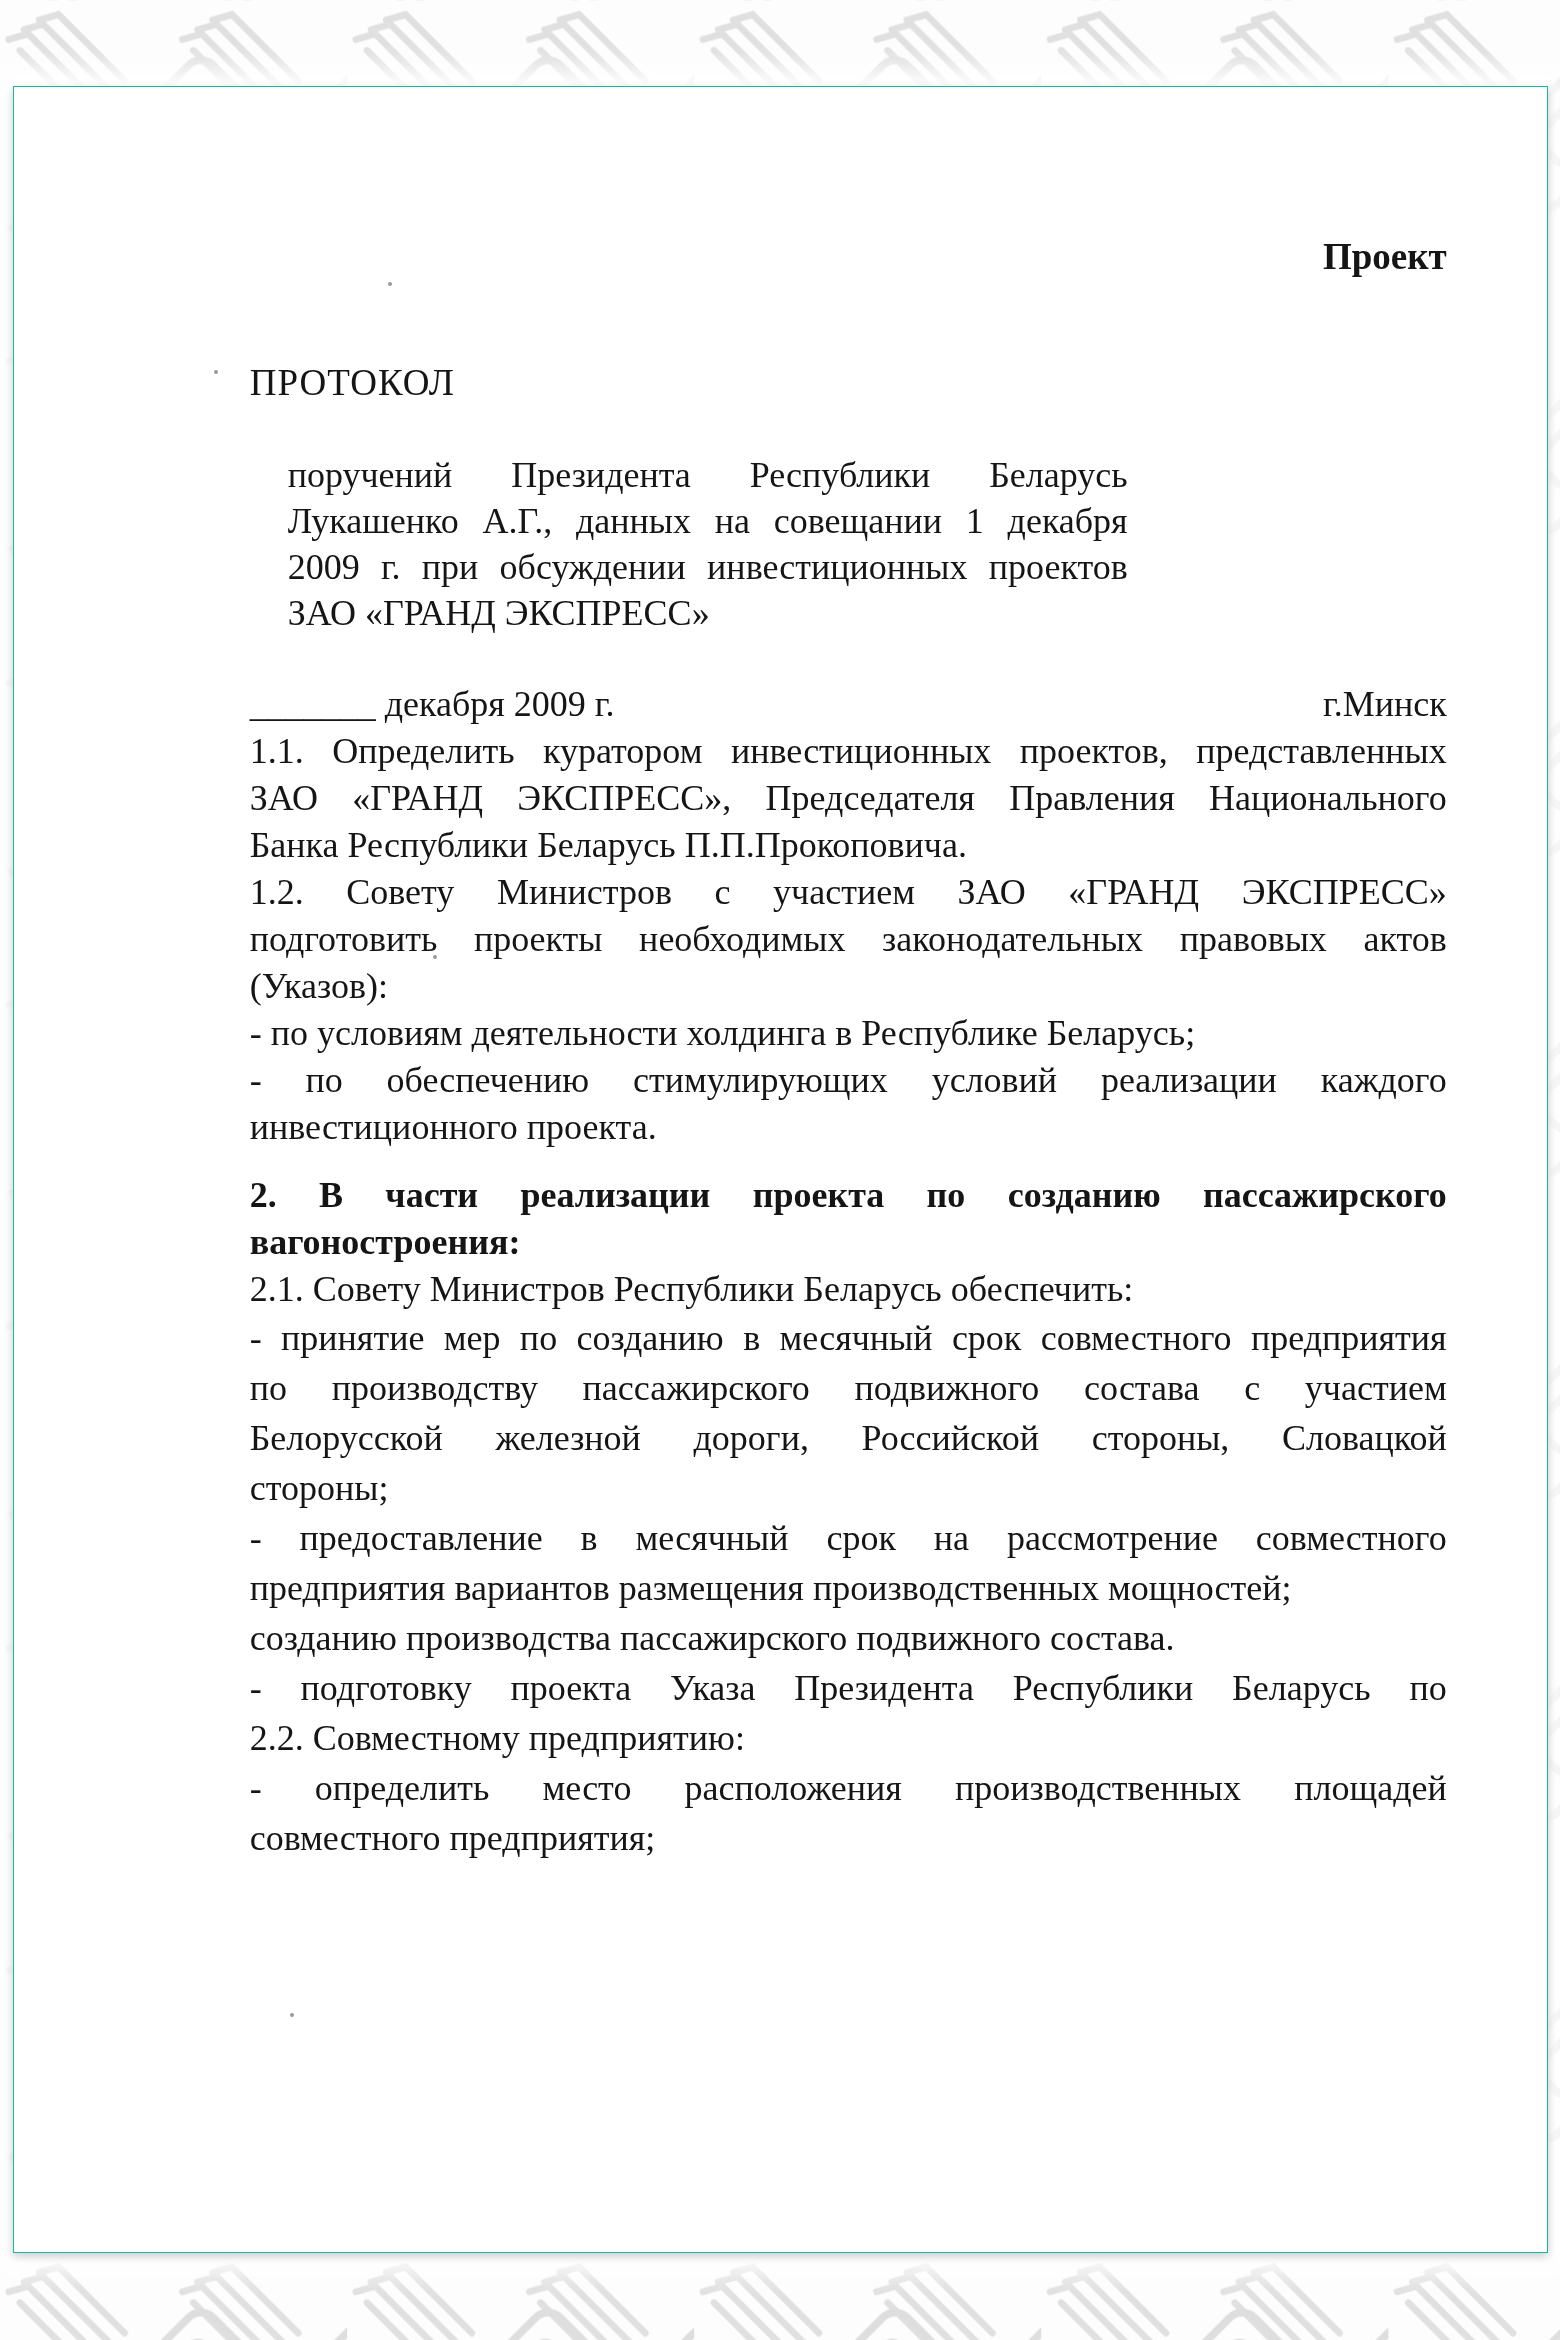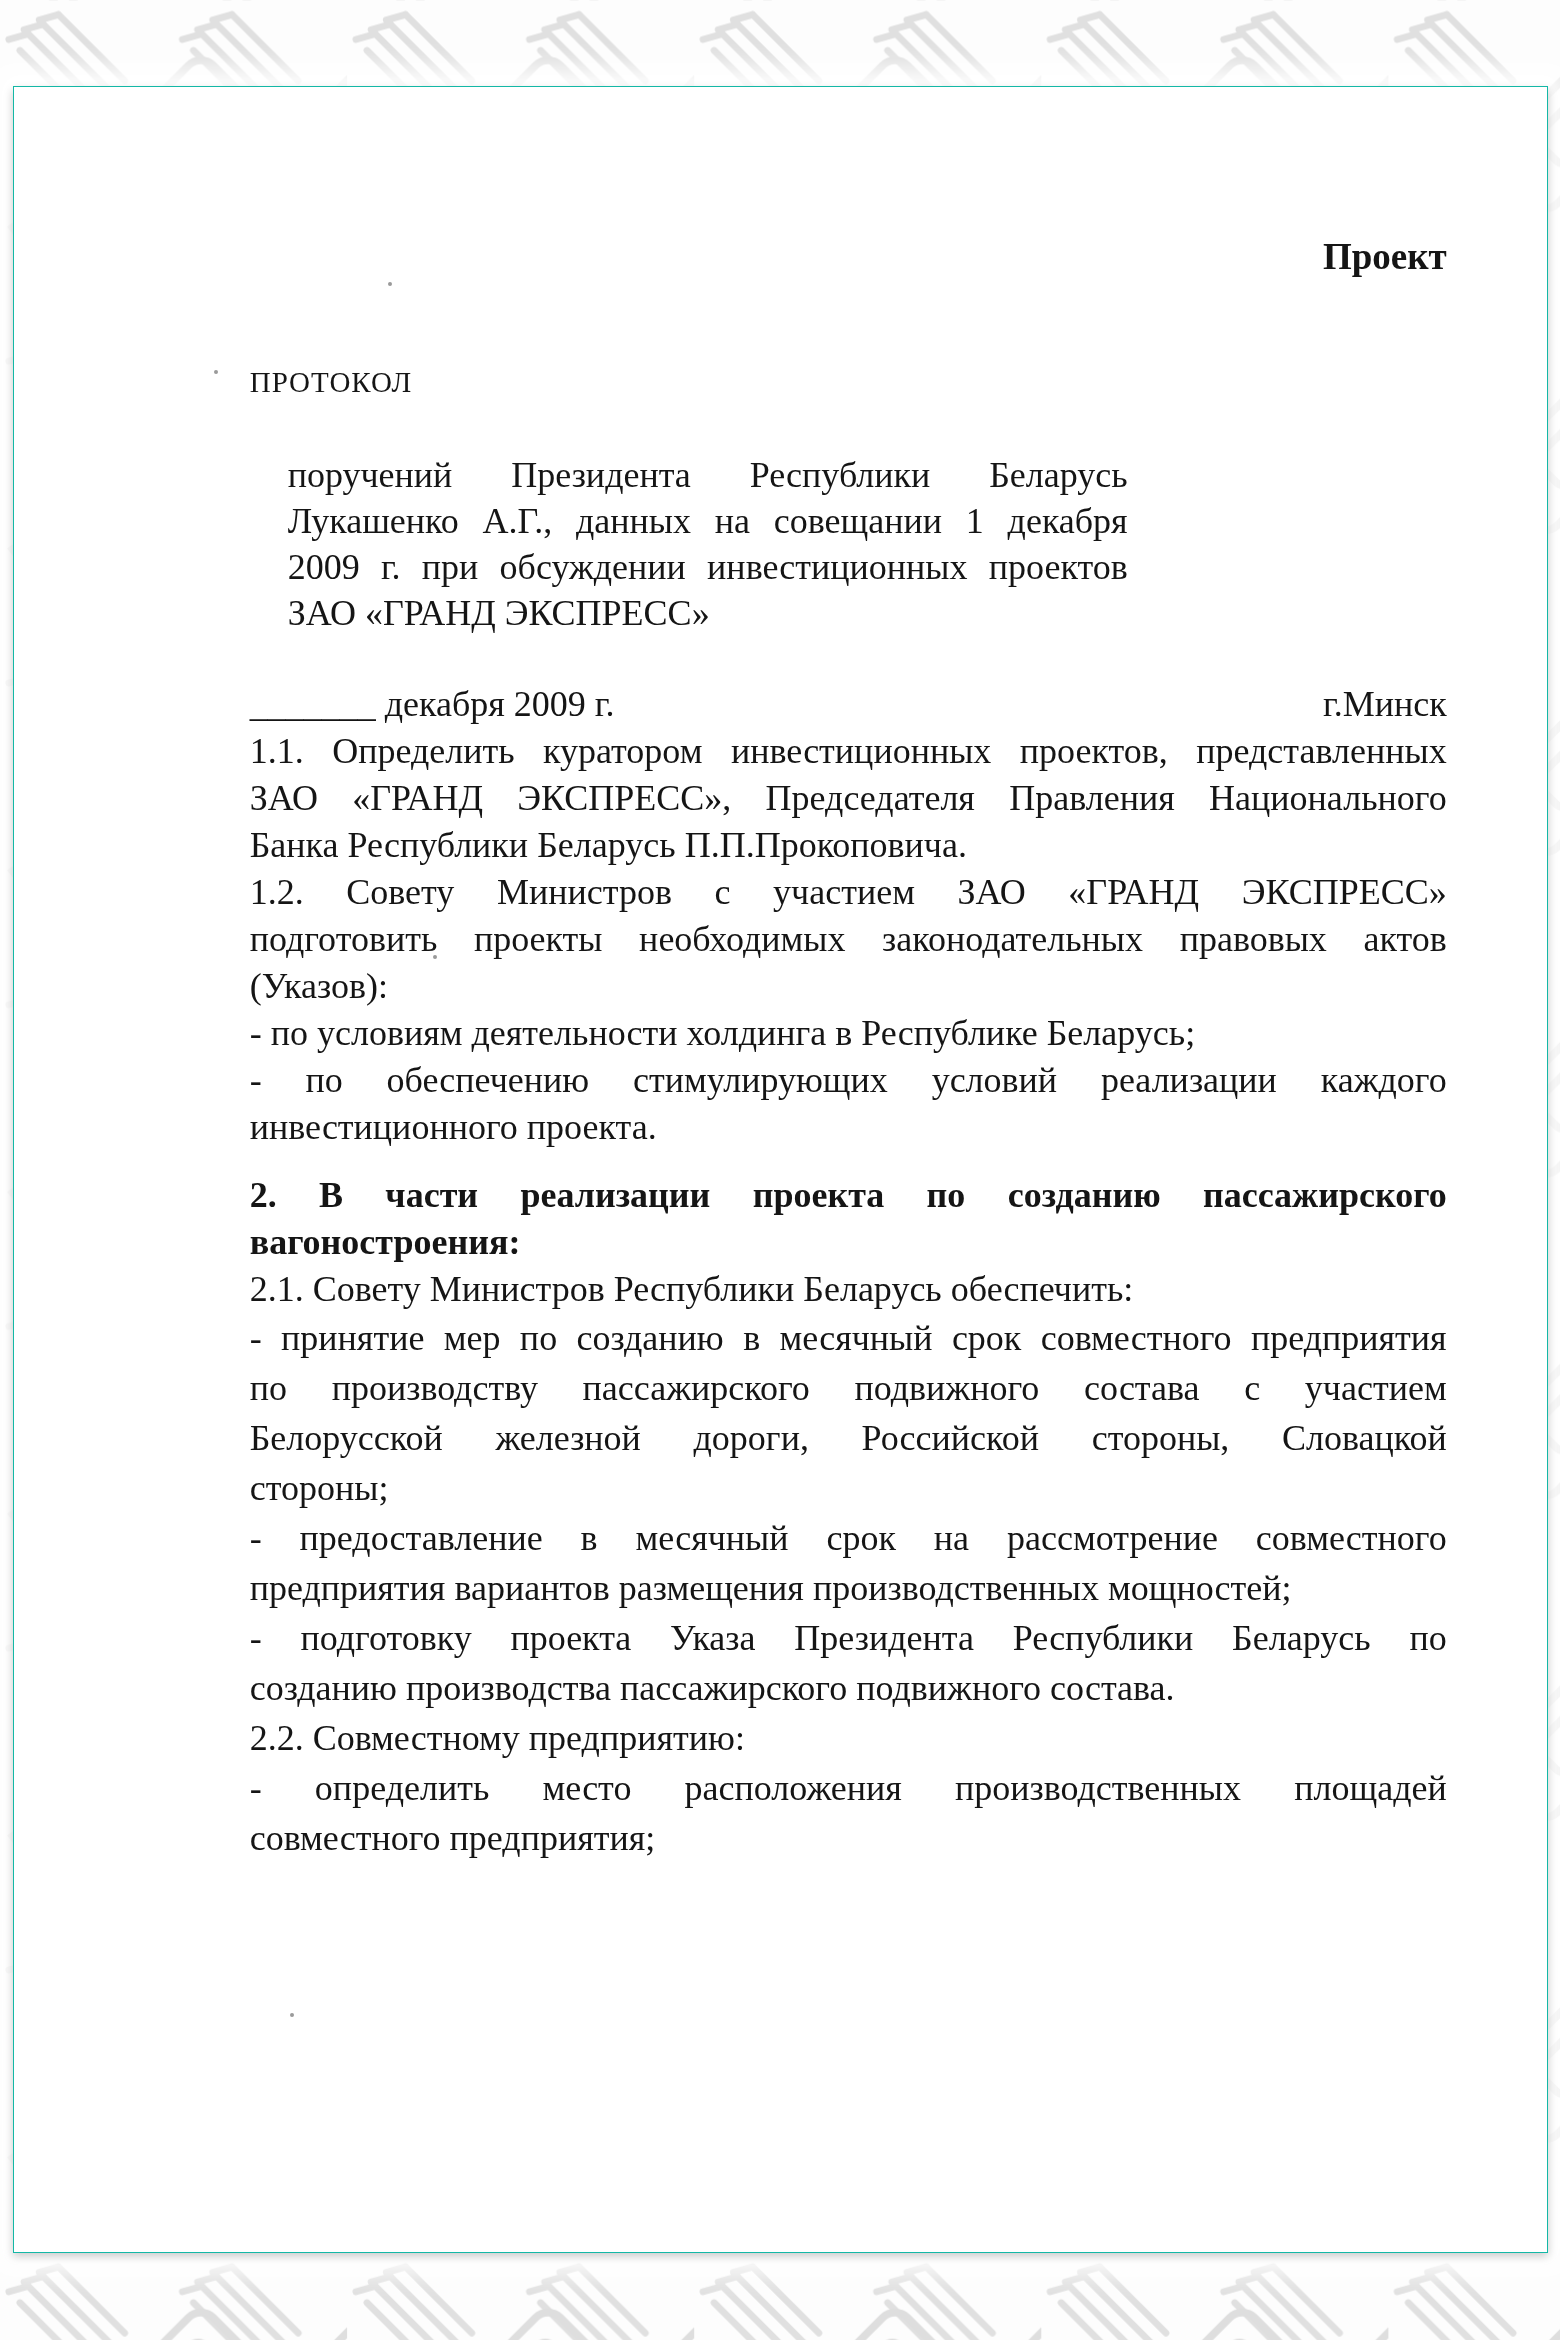--- a/index.html
+++ b/index.html
@@ -15,21 +15,21 @@
     position:absolute;left:12.7px;top:86px;width:1533px;height:2165px;
     background:#ffffff;border:1px solid #14b8a6;
     box-shadow:0 3.9px 8.8px rgba(0,0,0,.22), 0 0 25px 19.5px rgba(255,255,255,.95);
     z-index:1;
   }
   .content{
     position:absolute;left:236px;top:0;width:1197px;height:100%;
     color:#151515;font-size:36px;
   }
   .draft{margin-top:146px;text-align:right;font-weight:700;font-size:37px;line-height:47px;}
-  .title{margin-top:80px;font-size:29px;line-height:45px;letter-spacing:1px;}
+  .title{margin-top:80px;font-size:37px;line-height:45px;letter-spacing:1px;}
   .para{margin:0;}
   .para .line{line-height:47px;white-space:nowrap;}
   .para .line.just{white-space:normal;text-align:justify;text-align-last:justify;}
   .para.loose .line{line-height:50px;}
   .para.bold{font-weight:700;}
   .para.narrow{width:878px;margin-top:47px;}
   .para.narrow .line{line-height:46px;margin-left:38px;}
   .para.gap{margin-top:21px;}
   .para.gap-sm{margin-top:29px;}
   .dateline{
@@ -122,22 +122,22 @@
         <div class="line just">- принятие мер по созданию в месячный срок совместного предприятия</div>
         <div class="line just">по производству пассажирского подвижного состава с участием</div>
         <div class="line just">Белорусской железной дороги, Российской стороны, Словацкой</div>
         <div class="line">стороны;</div>
       </div>
       <div class="para loose">
         <div class="line just">- предоставление в месячный срок на рассмотрение совместного</div>
         <div class="line">предприятия вариантов размещения производственных мощностей;</div>
       </div>
       <div class="para loose">
+        <div class="line">созданию производства пассажирского подвижного состава.</div>
         <div class="line just">- подготовку проекта Указа Президента Республики Беларусь по</div>
-        <div class="line">созданию производства пассажирского подвижного состава.</div>
       </div>
       <div class="para loose">
         <div class="line">2.2. Совместному предприятию:</div>
       </div>
       <div class="para loose">
         <div class="line just">- определить место расположения производственных площадей</div>
         <div class="line">совместного предприятия;</div>
       </div>
     </div>
 

